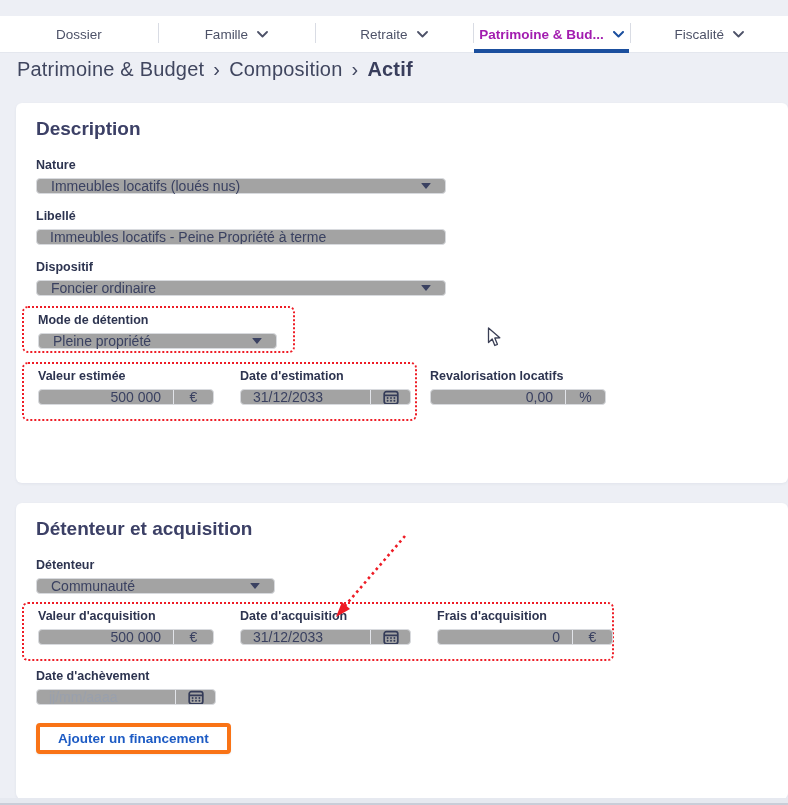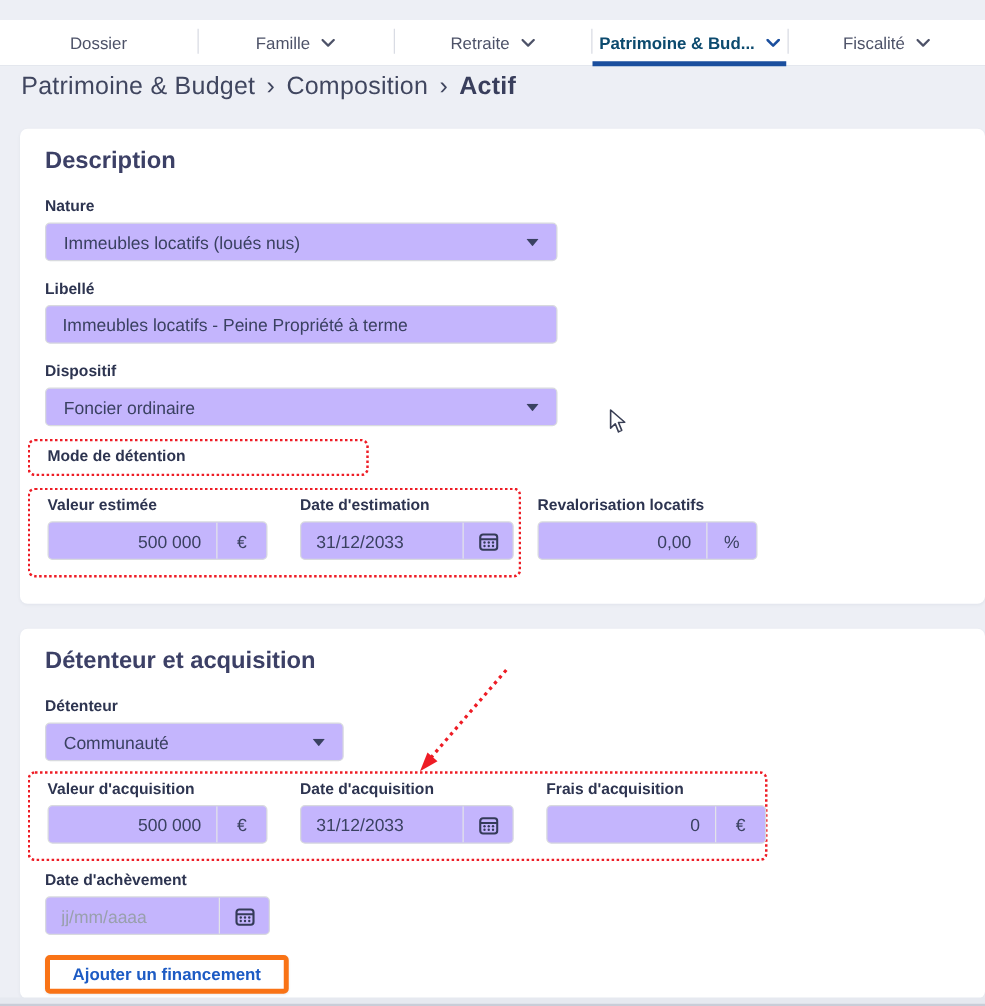--- a/index.html
+++ b/index.html
@@ -19,21 +19,21 @@
     border-bottom:1px solid #e4e7ee;
   }
   .tab {
     flex:1; position:relative;
     display:flex; align-items:center; justify-content:center; gap:9px;
     font-size:13.5px; color:#4d5268; cursor:pointer;
   }
   .tab:not(:first-child)::before {
     content:""; position:absolute; left:0; top:7px; bottom:9px; width:1px; background:#d9dce4;
   }
-  .tab.active { color:#0c4a6e; font-weight:bold; }
+  .tab.active { color:#a21caf; font-weight:bold; }
   .tab.active::after {
     content:""; position:absolute; left:1px; right:1px; bottom:-1px; height:4px;
     background:#1b4f9e;
   }
   .chev { display:flex; align-items:center; }
   .tab.active .chev svg path { stroke:#1b4f9e; }
 
   
   .breadcrumb {
     position:absolute; top:58px; left:17px;
@@ -51,21 +51,21 @@
   .card-description { top:103px; height:380px; }
   .card-detenteur   { top:503px; height:296px; }
 
   .section-title { font-size:19px; font-weight:bold; color:#3c4066; }
 
   .field-label {
     font-size:12.5px; font-weight:bold; color:#2d3450; margin-bottom:6px;
   }
 
   .text-input, .dropdown, .seg-field {
-    background:#c4b5fd; border:1px solid #d8dade; border-radius:4px; height:31px;
+    background:#a3a3a3; border:1px solid #d8dade; border-radius:4px; height:16px;
   }
   .text-input {
     display:block; width:410px; padding:0 13px; font-size:14px; color:#3a4161;
     font-family:"Liberation Sans", sans-serif; outline:none;
   }
   .text-input::placeholder { color:#99a0ad; }
 
   .dropdown {
     display:flex; align-items:center; justify-content:space-between;
     padding:0 14px; font-size:14px; color:#3a4161; cursor:pointer;
@@ -203,20 +203,24 @@
   <div class="mt-group">
     <div class="field-label">Dispositif</div>
     <div class="dropdown wide">
       <span>Foncier ordinaire</span>
       <span class="caret-down"></span>
     </div>
   </div>
 
   <div class="red-box box-mode">
     <div class="field-label">Mode de détention</div>
+    <div class="dropdown med">
+      <span>Pleine propriété</span>
+      <span class="caret-down"></span>
+    </div>
   </div>
 
   <div class="row row-estim">
     <div class="red-box box-estim">
       <div>
         <div class="field-label">Valeur estimée</div>
         <div class="seg-field w-money">
           <input class="num" type="text" value="500 000" style="">
           <span class="seg-suffix">€</span>
         </div>

